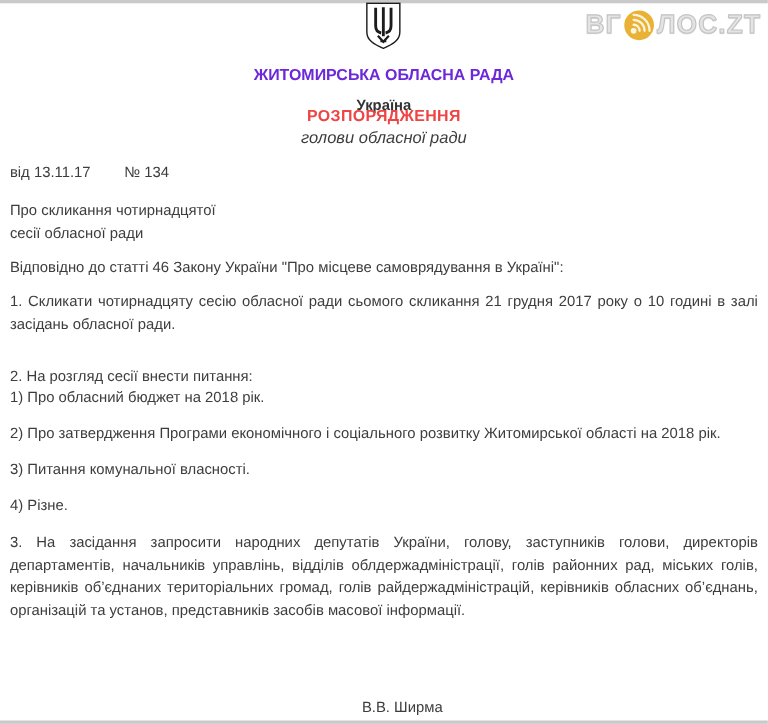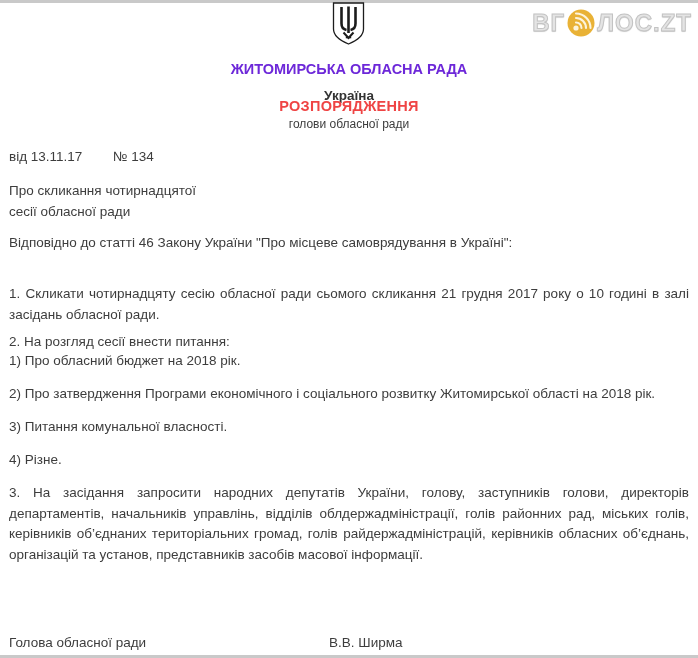--- a/index.html
+++ b/index.html
@@ -39,36 +39,36 @@
 
   
   .emblem { position:absolute; top:2px; left:330px; }
   .center-line {
     position:absolute; left:0; width:698px;
     text-align:center; white-space:nowrap;
   }
   .country       { top:44px;  font-weight:bold; font-size:13.5px; color:#333;margin-top:44px; }
   .organization  { top:61px;  font-weight:bold; font-size:14.5px; color:#6d28d9; }
   .doc-type      { top:98px;  font-weight:bold; font-size:14.5px; color:#ef4444; letter-spacing:0.3px; }
-  .doc-subtitle  { top:117px; font-size:12px; }
+  .doc-subtitle  { top:117px; font-size:15px;font-style:italic; }
 
   
   .meta-line { position:absolute; top:149px; left:9px; width:680px; }
   .meta-date { position:absolute; left:0; white-space:nowrap; }
   .meta-number { position:absolute; left:104px; white-space:nowrap; }
 
   
   .para {
     position:absolute; left:9px; width:680px;
     line-height:20.5px;
   }
   .justify { text-align:justify; text-align-last:left; }
   .subject   { top:181px; }
   .intro     { top:233px; }
-  .clause1   { top:284px; }
+  .clause1   { top:264px; }
   .clause2   { top:332px; }
   .item-0    { top:351px; }
   .item-1    { top:384px; }
   .item-2    { top:417px; }
   .item-3    { top:450px; }
   .clause3   { top:483px; }
 
   
   .signature { position:absolute; top:635px; left:9px; width:680px; height:18px; }
   .sig-title { position:absolute; left:0; white-space:nowrap; }
@@ -121,15 +121,14 @@
 <div class="para intro">Відповідно до статті 46 Закону України "Про місцеве самоврядування в Україні":</div>
 <div class="para clause1 justify">1. Скликати чотирнадцяту сесію обласної ради сьомого скликання 21 грудня 2017 року о 10 годині в залі засідань обласної ради.</div>
 <div class="para clause2">2. На розгляд сесії внести питання:</div>
 <div class="para item-0">1) Про обласний бюджет на 2018 рік.</div>
 <div class="para item-1">2) Про затвердження Програми економічного і соціального розвитку Житомирської області на 2018 рік.</div>
 <div class="para item-2">3) Питання комунальної власності.</div>
 <div class="para item-3">4) Різне.</div>
 <div class="para clause3 justify">3. На засідання запросити народних депутатів України, голову, заступників голови, директорів департаментів, начальників управлінь, відділів облдержадміністрації, голів районних рад, міських голів, керівників об’єднаних територіальних громад, голів райдержадміністрацій, керівників обласних об’єднань, організацій та установ, представників засобів масової інформації.</div>
 
 <div class="signature">
-  <span class="sig-title">Голова обласної ради</span>
   <span class="sig-name">В.В. Ширма</span>
 </div>
 
 </body></html>

